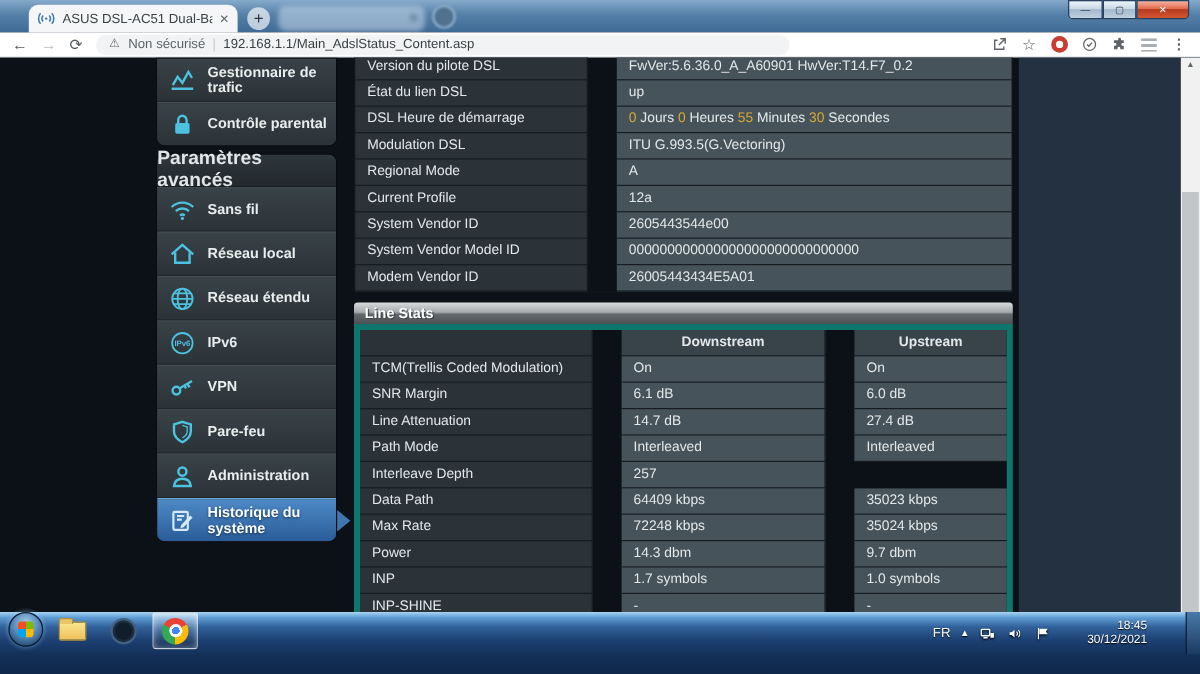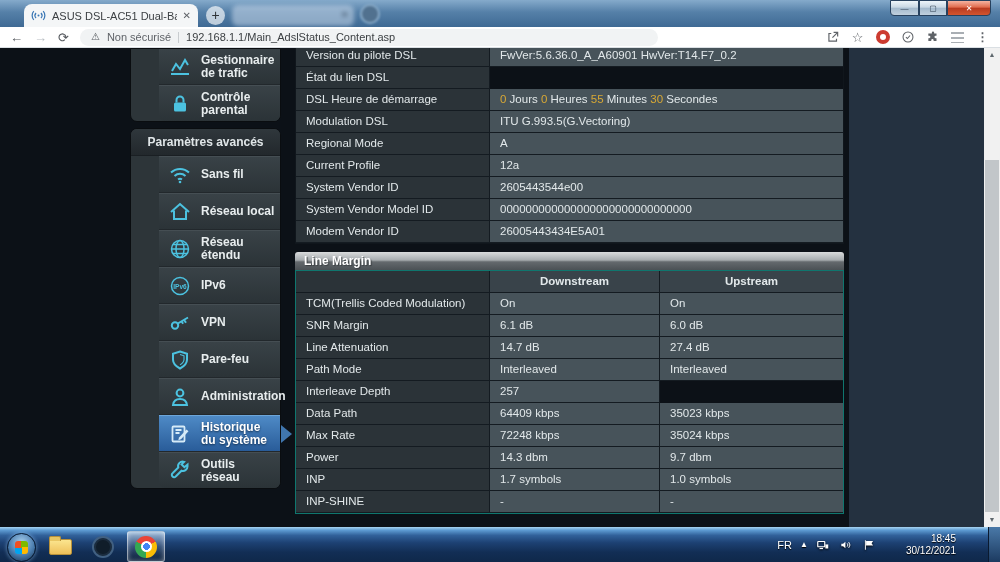--- a/index.html
+++ b/index.html
@@ -55,56 +55,56 @@
   
   .scrollbar{position:absolute;right:0;top:0;width:16px;height:100%;background:#f1f1f1;}
   .sb-btn{position:absolute;left:0;width:16px;height:14px;color:#5f686e;font-size:7px;text-align:center;line-height:14px;cursor:pointer;}
   .sb-down{bottom:0;}
   .sb-thumb{position:absolute;left:1px;top:112px;width:14px;height:352px;background:#c2c6c9;cursor:grab;}
 
   
   .side-box{position:absolute;left:130px;width:151px;background:#2d3539;border:1px solid #0a0d10;box-sizing:border-box;}
   .box1{top:0;border-radius:0 0 7px 7px;}
   .box2{top:80px;border-radius:7px;}
-  .side-head{height:26px;display:flex;align-items:center;justify-content:center;font-weight:bold;font-size:12px;
+  .side-head{height:26px;display:flex;align-items:center;justify-content:center;font-weight:bold;font-size:16px;
     color:#e0e6e8;background:linear-gradient(180deg,#2f373c,#22282c);border-bottom:1px solid #1a1f23;border-radius:6px 6px 0 0;}
   .side-item{display:flex;align-items:center;gap:9px;padding:4px 4px 4px 9px;min-height:27px;cursor:pointer;
-    background:linear-gradient(180deg,#394247,#2b3337);border-top:1px solid #454e53;border-bottom:1px solid #22282c;position:relative;margin-left:28px;}
+    background:linear-gradient(180deg,#394247,#2b3337);border-top:1px solid #454e53;border-bottom:1px solid #22282c;position:relative;}
   .side-box .side-item:last-child{border-radius:0 0 6px 6px;border-bottom:none;}
   .box1 .side-item:first-child{border-top:none;}
   .side-icon{width:24px;height:24px;flex:none;color:#4cc2e0;}
   .side-icon svg{width:24px;height:24px;display:block;}
   .side-label{font-weight:bold;font-size:12px;line-height:13px;color:#e8edee;}
   .side-item.selected{background:linear-gradient(180deg,#4e8ac6,#295c99);border-top-color:#6da6d9;}
   .side-item.selected .side-label{color:#fff;text-shadow:0 1px 2px #133050;}
   .side-item.selected .side-icon{color:#d6ebf8;}
   .side-arrow{position:absolute;right:-12px;top:50%;margin-top:-9px;width:0;height:0;
     border-top:9px solid transparent;border-bottom:9px solid transparent;border-left:11px solid #4076ae;}
 
   
   .content{position:absolute;left:295px;top:-3px;width:549px;}
-  .t-row{display:flex;}
+  .t-row{display:flex;gap:24px;}
   .cell{box-sizing:border-box;height:22px;padding:4px 10px 0 10px;font-size:11.5px;color:#e2e8ea;
     border-right:1px solid #141b21;border-bottom:1px solid #141b21;white-space:nowrap;overflow:hidden;}
   .t-label{width:194px;background:#2b3338;}
   .t-value{flex:1;background:#47535a;border-right:none;}
   .num{color:#d8a835;}
   .main-table{border:1px solid #10161c;border-top:none;}
   .section-bar{margin-top:8px;height:18px;border-radius:3px 3px 0 0;display:flex;align-items:center;
     padding:0 9px;font-size:12px;font-weight:bold;color:#fff;text-shadow:1px 1px 1px #3a3f42;
     background:linear-gradient(180deg,#d9dbdc 0%,#a6abae 45%,#64696d 55%,#4b5155 100%);}
-  .stats-table{border:1px solid #0f766e;}
+  .stats-table{border:5px solid #0f766e;}
   .stats .t-label{width:194px;}
   .t-down{width:170px;background:#47535a;}
   .t-up{flex:1;background:#47535a;border-right:none;}
   .stats-head .cell{background:#39434a;font-weight:bold;text-align:center;}
   .stats-head .t-label{background:#2b3338;}
 
   
-  .taskbar{position:absolute;bottom:0;left:0;width:1000px;height:35px;display:flex;align-items:flex-end;
+  .taskbar{position:absolute;bottom:0;left:0;width:1000px;height:52px;display:flex;align-items:flex-start;
     background:linear-gradient(180deg,#a8d4f2 0%,#5e9cd3 9%,#31619a 24%,#1d4173 45%,#122e55 72%,#0f284a 100%);}
   .start-orb{width:27px;height:27px;margin-left:7px;border-radius:50%;flex:none;cursor:pointer;
     background:radial-gradient(circle at 50% 32%,#a9d0ef 0%,#4a7cad 55%,#14304f 100%);
     border:1px solid #0a1c33;display:grid;place-items:center;box-shadow:0 0 4px rgba(160,210,255,.6);}
   .ms-flag{width:13px;height:13px;border-radius:3px;
     background:conic-gradient(#7fba00 0 25%,#ffb900 0 50%,#00a4ef 0 75%,#f25022 0);}
   .task-btn{width:36px;height:29px;margin-left:5px;border-radius:3px;display:grid;place-items:center;
     border:1px solid transparent;cursor:pointer;flex:none;}
   .task-btn.active{background:linear-gradient(180deg,rgba(255,255,255,.5),rgba(255,255,255,.14) 50%,rgba(0,0,0,.18));
     border-color:rgba(255,255,255,.55);box-shadow:inset 0 0 5px rgba(255,255,255,.45);}
@@ -289,39 +289,32 @@
           <span class="side-icon">
             <svg viewBox="0 0 24 24" fill="none" stroke="currentColor" stroke-width="1.8">
               <rect x="4.5" y="4.5" width="12" height="15" rx="1"></rect>
               <path d="M7.5 8h6M7.5 11h4"></path>
               <path d="M11 15.5l7.5-8 2 1.8-7.5 8-2.7.9z" fill="currentColor" stroke="none"></path>
             </svg>
           </span>
           <span class="side-label">Historique du système</span>
           <span class="side-arrow"></span>
         </div>
-        <div class="side-item">
-          <span class="side-icon">
-            <svg viewBox="0 0 24 24" fill="none" stroke="currentColor" stroke-width="2">
-              <path d="M19.5 7.5a4.5 4.5 0 0 1-6 4.2L8 17.2a2.3 2.3 0 1 1-3.2-3.2l5.5-5.5a4.5 4.5 0 0 1 5.8-5.6L13.6 5.4l2.8 2.8 3.1-2.6z"></path>
-            </svg>
-          </span>
-          <span class="side-label">Outils réseau</span>
-        </div>
       </div>
   </div>
 
   <div class="content">
     <div class="main-table" id="dsl-rows">
         <div class="t-row">
           <div class="cell t-label">Version du pilote DSL</div>
           <div class="cell t-value">FwVer:5.6.36.0_A_A60901 HwVer:T14.F7_0.2</div>
         </div>
         <div class="t-row">
           <div class="cell t-label">État du lien DSL</div>
+          <div class="cell t-value">up</div>
         </div>
         <div class="t-row">
           <div class="cell t-label">DSL Heure de démarrage</div>
           <div class="cell t-value"><span class="num">0</span> Jours <span class="num">0</span> Heures <span class="num">55</span> Minutes <span class="num">30</span> Secondes </div>
         </div>
         <div class="t-row">
           <div class="cell t-label">Modulation DSL</div>
           <div class="cell t-value">ITU G.993.5(G.Vectoring)</div>
         </div>
         <div class="t-row">
@@ -338,21 +331,21 @@
         </div>
         <div class="t-row">
           <div class="cell t-label">System Vendor Model ID</div>
           <div class="cell t-value">000000000000000000000000000000</div>
         </div>
         <div class="t-row">
           <div class="cell t-label">Modem Vendor ID</div>
           <div class="cell t-value">26005443434E5A01</div>
         </div>
       </div>
-    <div class="section-bar">Line Margin</div>
+    <div class="section-bar">Line Stats</div>
     <div class="stats-table stats">
       <div class="t-row stats-head">
         <div class="cell t-label"></div>
         <div class="cell t-down">Downstream</div>
         <div class="cell t-up">Upstream</div>
       </div>
       <div id="stats-rows">
           <div class="t-row">
             <div class="cell t-label">TCM(Trellis Coded Modulation)</div>
             <div class="cell t-down">On</div>

